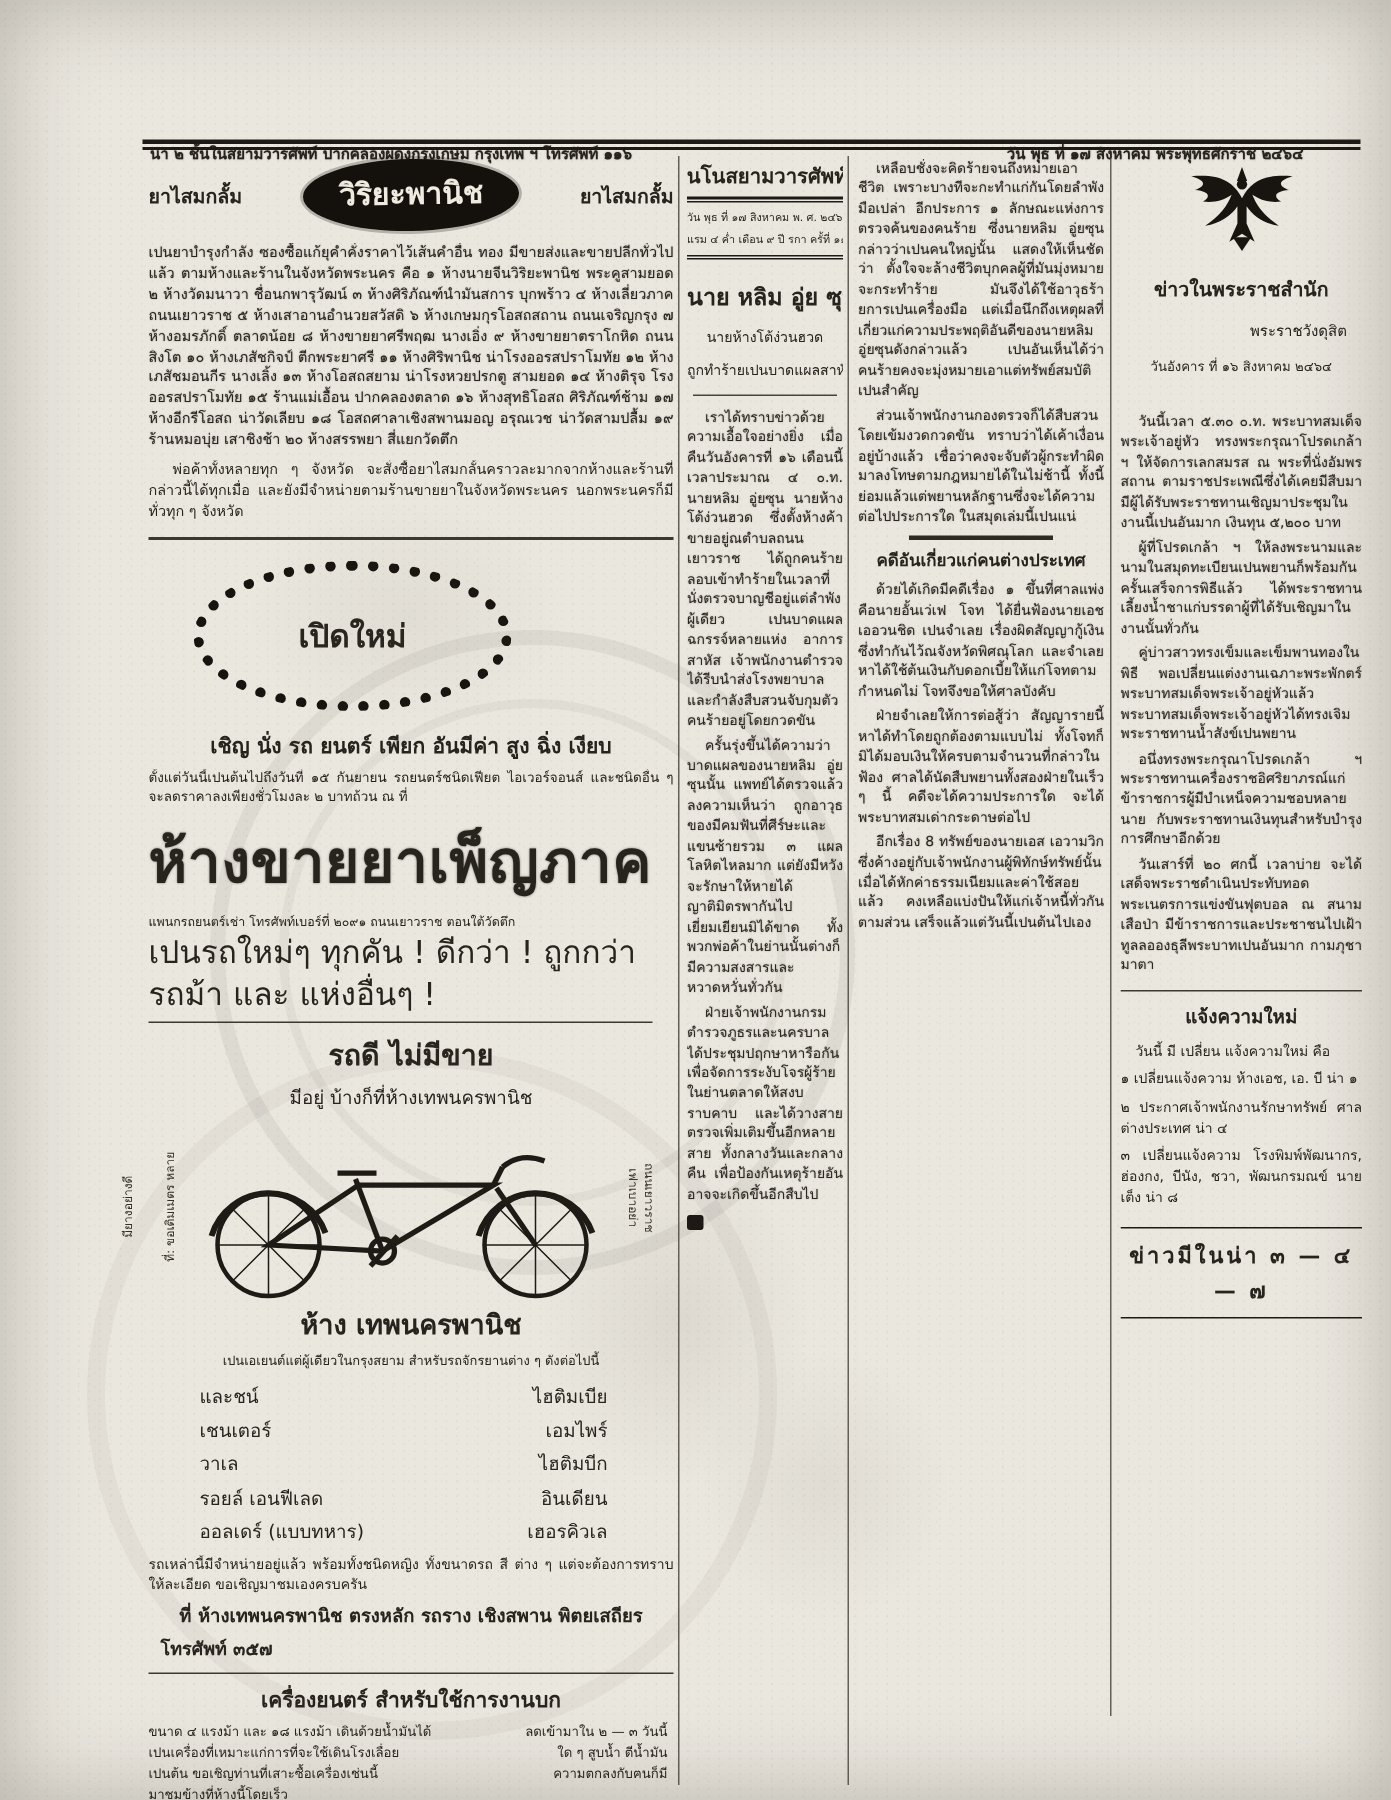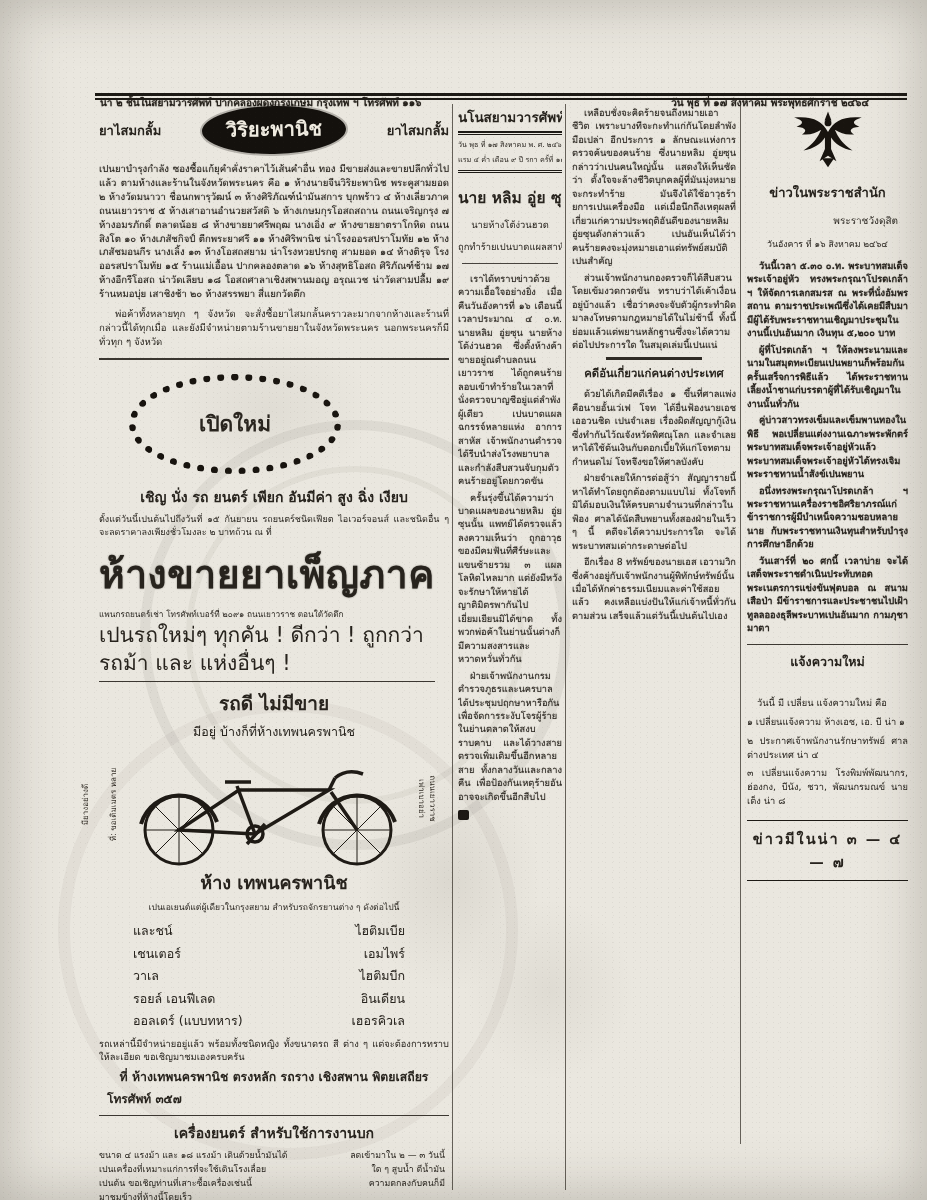--- a/index.html
+++ b/index.html
@@ -86,24 +86,24 @@
   
   #col3{position:absolute;left:572px;top:106px;width:164px;height:1084px;overflow:hidden;}
   .case-rule{width:96px;border-top:3px solid rgba(25,21,16,.9);margin:6px auto 4px;}
   .case-heading{text-align:center;font-size:11.3px;font-weight:bold;margin-bottom:5px;white-space:nowrap;overflow:hidden;}
   
   #col4{position:absolute;left:747px;top:106px;width:161px;height:1084px;overflow:hidden;}
   .garuda-wrap{text-align:center;margin-top:2px;}
   .royal-heading{text-align:center;font-size:13px;font-weight:bold;margin-top:8px;white-space:nowrap;}
   .royal-place{text-align:right;font-size:10px;margin:10px 10px 0 0;}
   .royal-date{text-align:center;font-size:8.8px;margin-top:9px;white-space:nowrap;overflow:hidden;}
-  .royal-body{margin-top:8px;font-weight:bold;}
+  .royal-body{margin-top:24px;}
   .notice-rule{border-top:1.2px solid rgba(30,26,20,.85);margin:9px 0 7px;}
   .notices-heading{text-align:center;font-size:12.5px;font-weight:bold;}
-  .notices-intro{font-size:9.3px;margin-top:23px;text-indent:10px;}
+  .notices-intro{font-size:9.3px;margin-top:5px;text-indent:10px;}
   .notice-item{font-size:9.3px;line-height:1.5;margin-top:5px;text-align:justify;overflow-wrap:anywhere;}
   .page-box{margin-top:12px;border-top:1.6px solid #1d1a15;border-bottom:1.6px solid #1d1a15;
             padding:6px 0 7px;text-align:center;font-size:14.5px;font-weight:bold;letter-spacing:2px;}
   
   .stain{position:absolute;border-radius:50%;pointer-events:none;}
   .s1{left:140px;top:420px;width:430px;height:430px;border:10px solid rgba(70,65,56,.075);}
   .s2{left:186px;top:466px;width:338px;height:338px;border:6px solid rgba(70,65,56,.06);}
   .s3{left:58px;top:700px;width:460px;height:460px;border:12px solid rgba(70,65,56,.05);}
   .blob{position:absolute;pointer-events:none;}
   .b1{left:320px;top:720px;width:260px;height:320px;background:radial-gradient(closest-side,rgba(92,85,72,.10),transparent 70%);}

